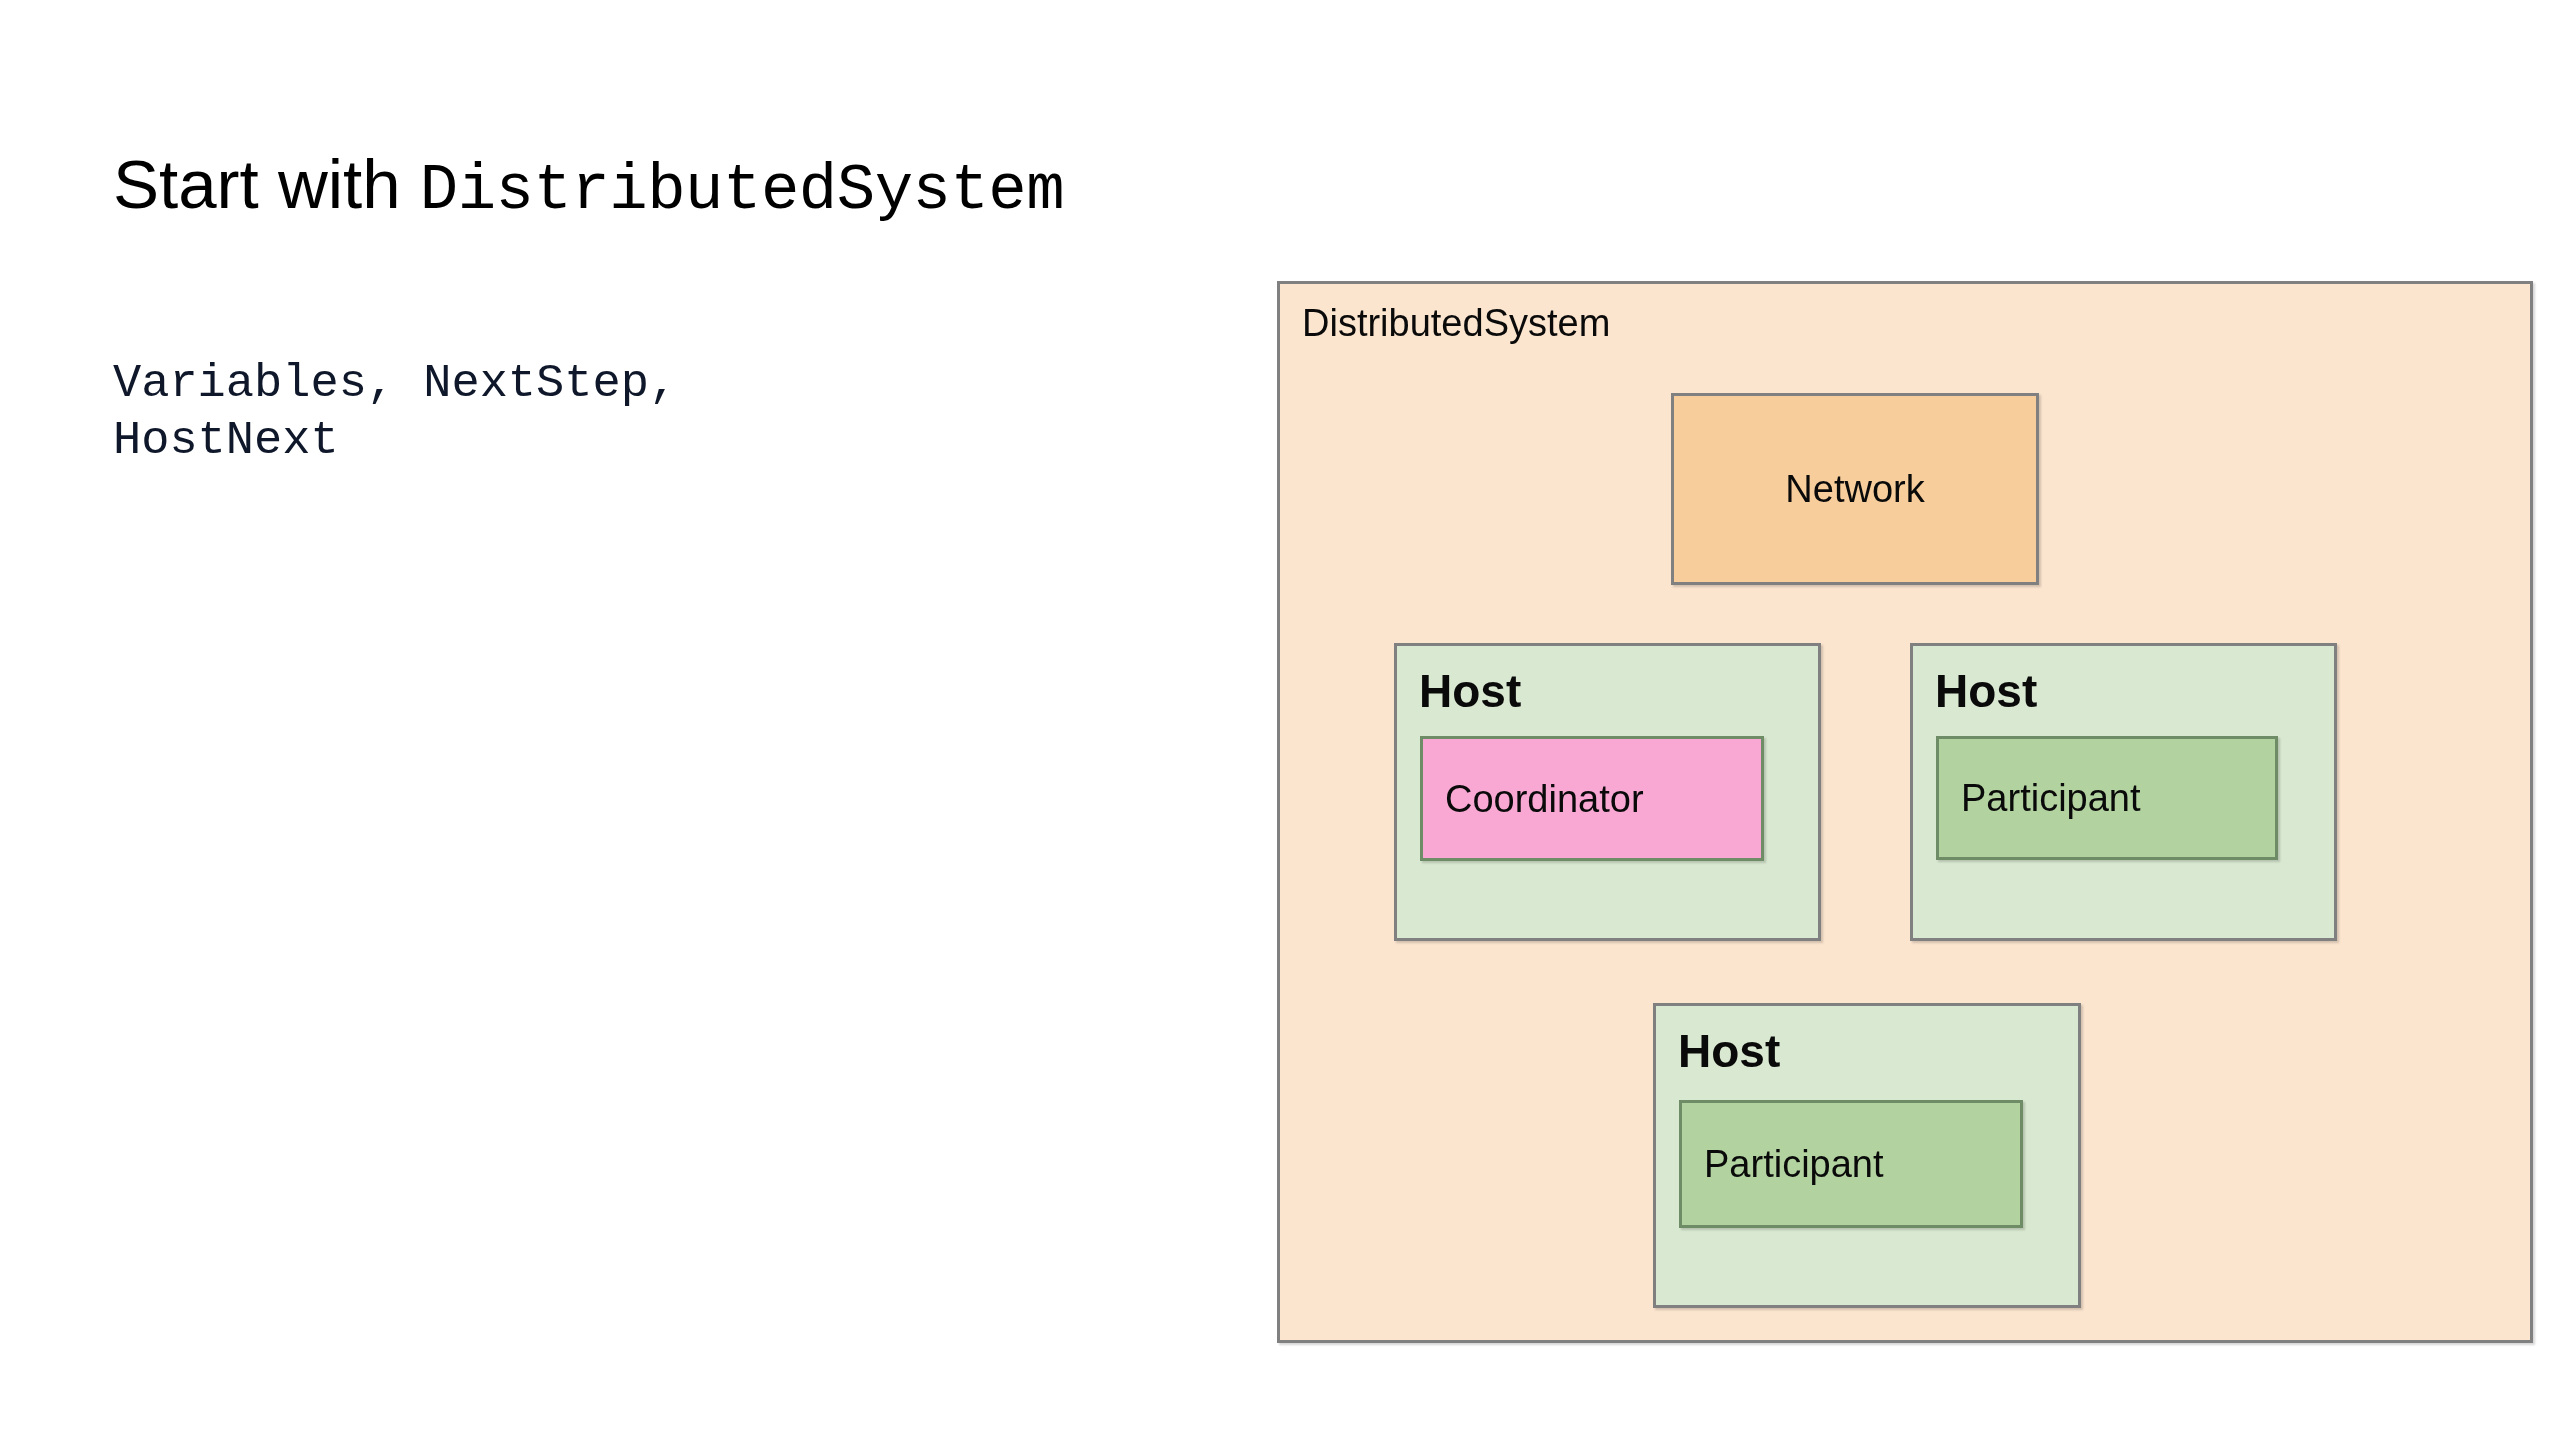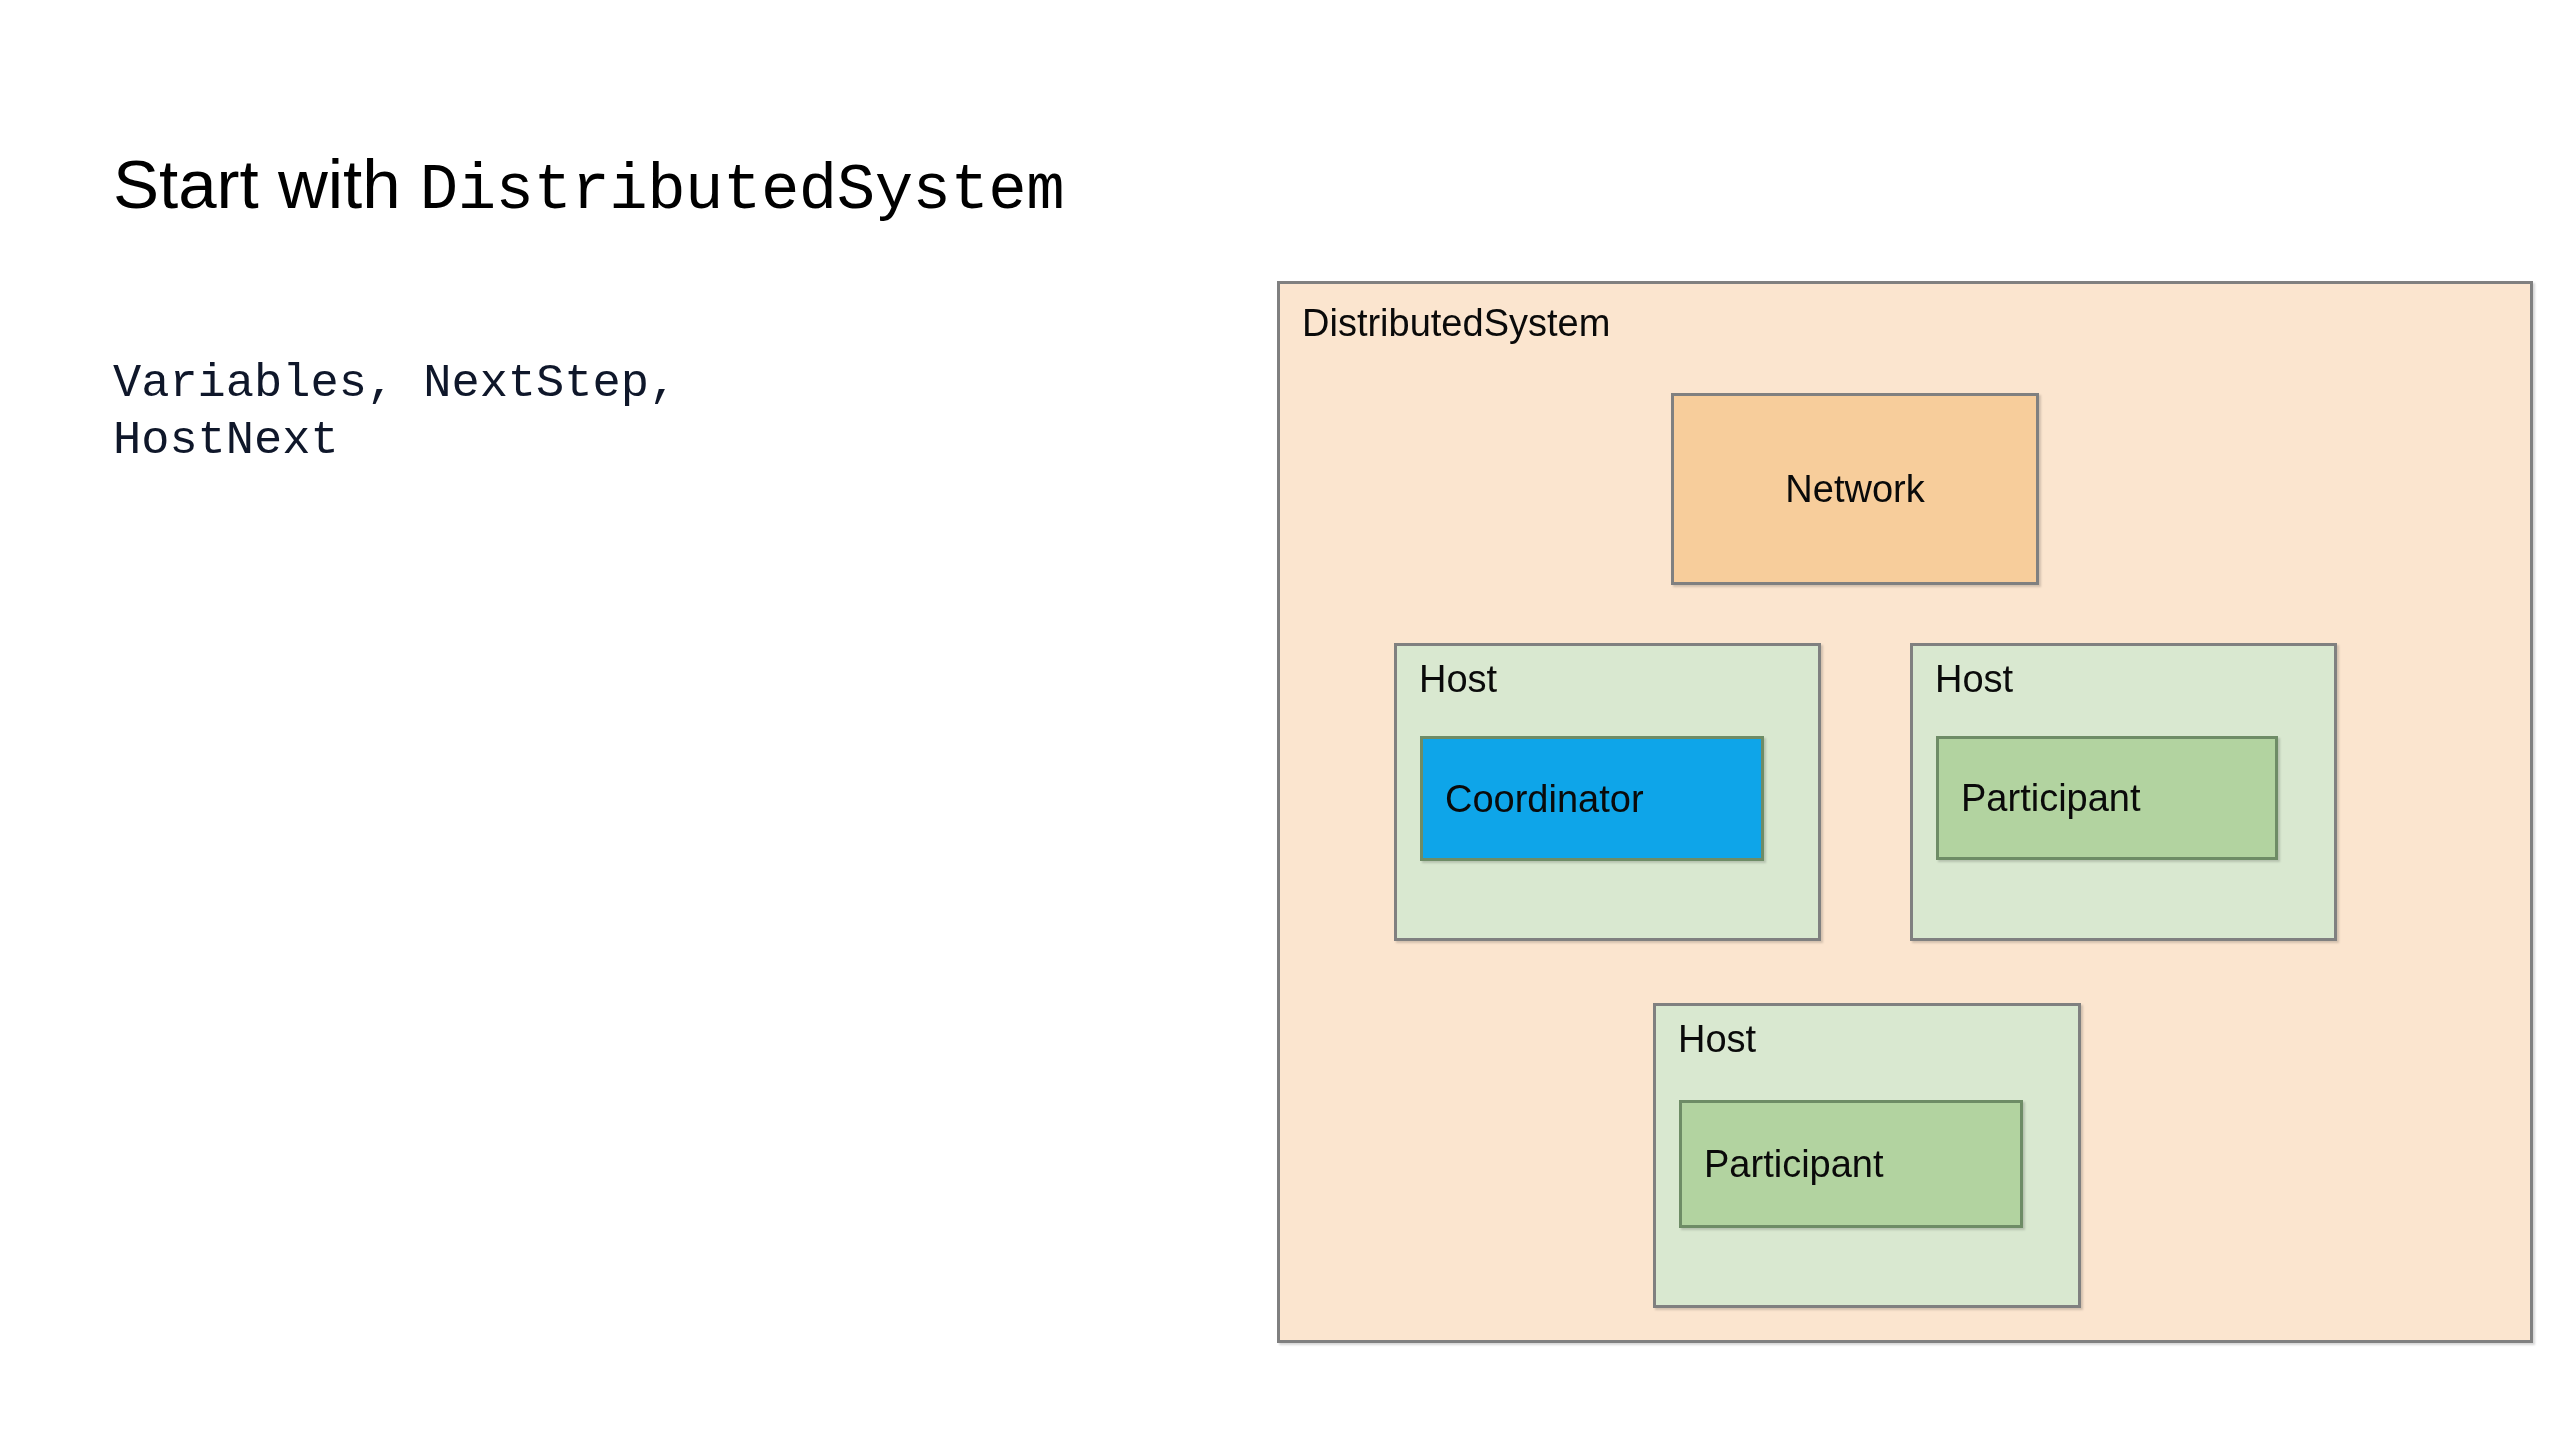--- a/index.html
+++ b/index.html
@@ -103,22 +103,23 @@
   
   .host-box {
     background: #D9E8D0;
   }
   .host-1 { left: 114px;  top: 359px;  width: 427px; height: 298px; }
   .host-2 { left: 630px;  top: 359px;  width: 427px; height: 298px; }
   .host-3 { left: 373px;  top: 719px;  width: 428px; height: 305px; }
 
   .host-label {
     left: 22px;
-    top: 12px;
-    font-size: 38px;
+    top: 18px;
+    font-size: 46px;
+    font-weight: bold;
   }
 
   
   .role-box {
     background: #B2D3A0;
   }
   .role-1 { left: 23px; top: 90px;  width: 344px; height: 125px; }
   .role-2 { left: 23px; top: 90px;  width: 342px; height: 124px; }
   .role-3 { left: 23px; top: 94px;  width: 344px; height: 128px; }
 
@@ -143,21 +144,21 @@
 
   <div class="box system-box" style="background: rgb(251, 229, 207); border-color: rgb(128, 128, 128);">
     <div class="box-label system-label">DistributedSystem</div>
 
     <div class="box network-box" style="background: rgb(247, 205, 155); border-color: rgb(128, 128, 128);">
       <div class="box-label network-label">Network</div>
     </div>
 
     <div class="box host-box host-1" style="background: rgb(217, 232, 208); border-color: rgb(128, 128, 128);">
       <div class="box-label host-label">Host</div>
-      <div class="box role-box role-1" style="background: #0ea5e9; border-color: rgb(110, 140, 102);">
+      <div class="box role-box role-1" style="background: #f9a8d4; border-color: rgb(110, 140, 102);">
         <div class="box-label role-label">Coordinator</div>
       </div>
     </div>
 
     <div class="box host-box host-2" style="background: rgb(217, 232, 208); border-color: rgb(128, 128, 128);">
       <div class="box-label host-label">Host</div>
       <div class="box role-box role-2" style="background: rgb(178, 211, 160); border-color: rgb(110, 140, 102);">
         <div class="box-label role-label">Participant</div>
       </div>
     </div>

